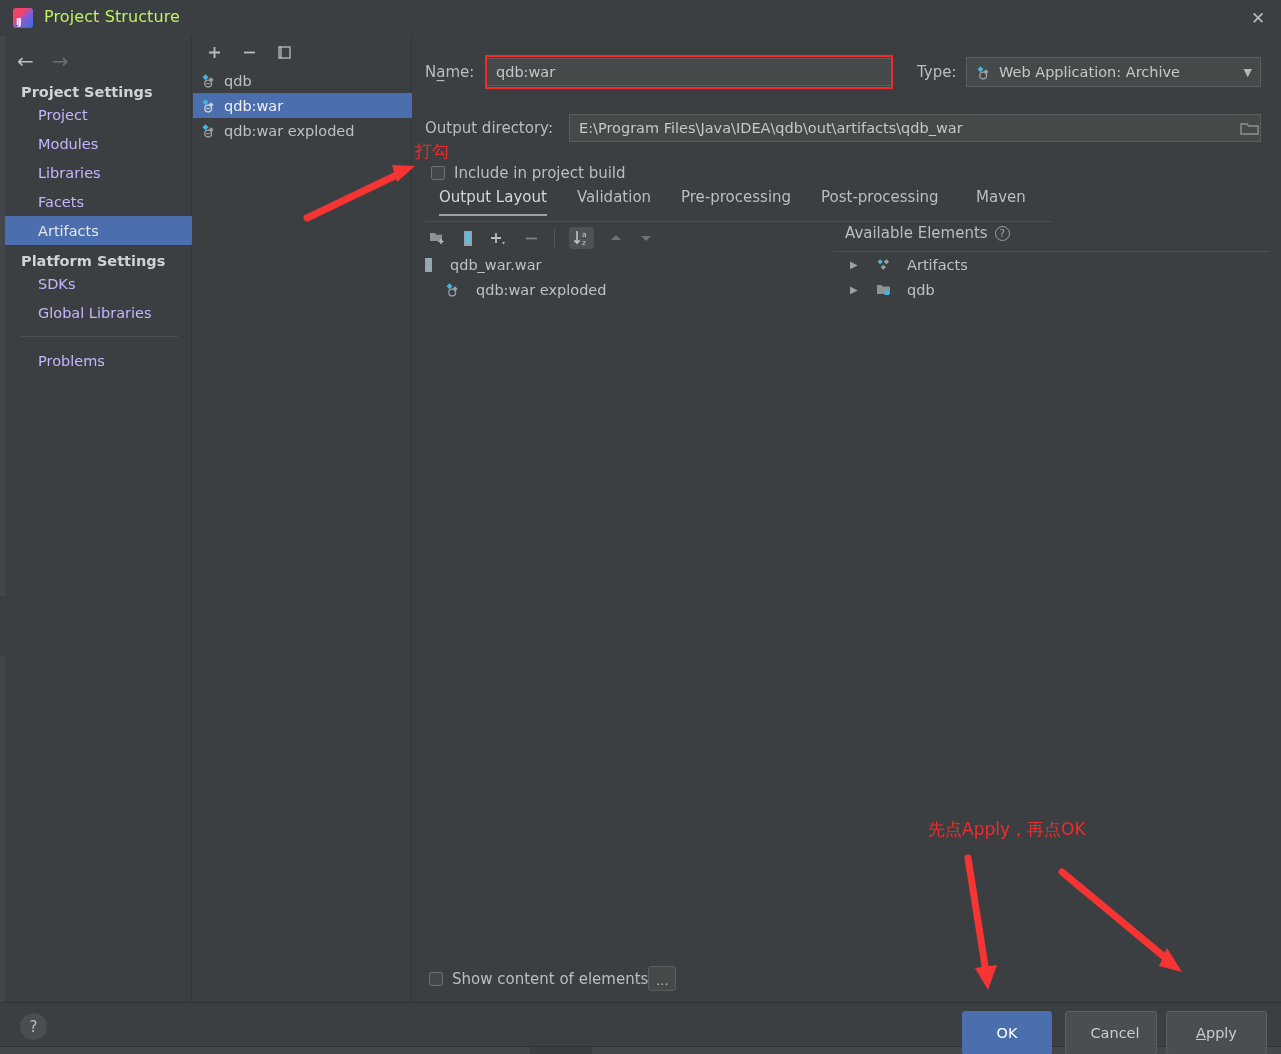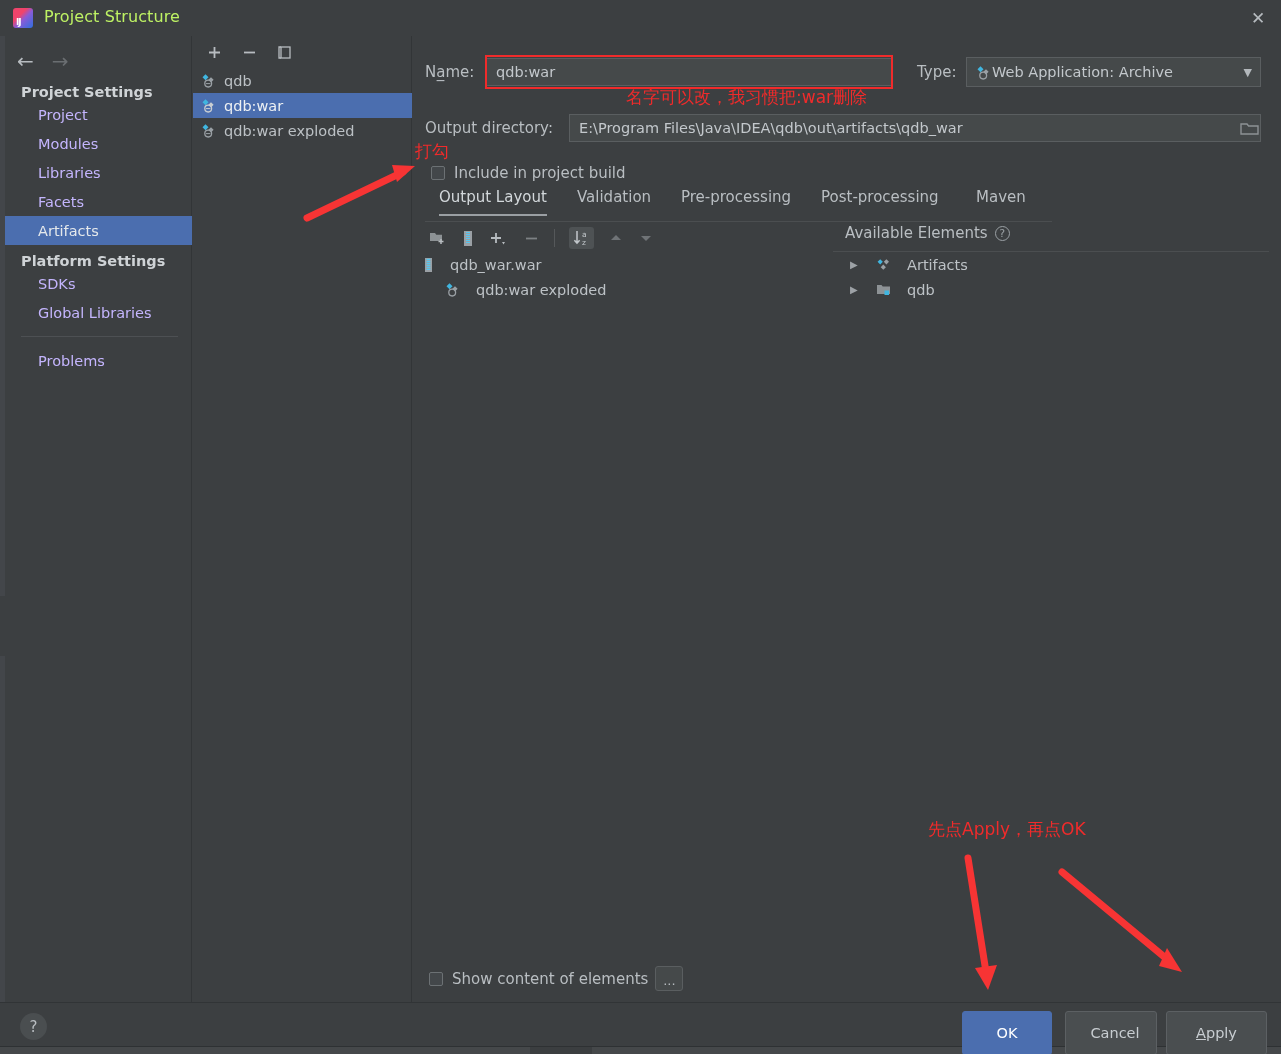--- a/index.html
+++ b/index.html
@@ -98,21 +98,21 @@
     background: #3c3f41;
   }
   .lbl { font-size: 15px; color: #b9bec2; }
   .field {
     background: #45494a; border: 1px solid #5a5e60; color: #c3c8cc;
     font-size: 14.5px; font-family: "DejaVu Sans", "Liberation Sans", sans-serif;
     padding: 0 9px; height: 28px; line-height: 26px; outline: none;
   }
   .combo {
     background: #45494a; border: 1px solid #5a5e60; height: 30px;
-    display: flex; align-items: center; padding: 0 8px;
+    display: flex; align-items: center; gap: 7px; padding: 0 8px;
     font-size: 14.5px; color: #c3c8cc;
   }
   .combo .caret { margin-left: auto; font-size: 11px; color: #b3b8bc; }
 
   .checkbox-sq {
     width: 14px; height: 14px; border: 1px solid #6c7174; background: #43474a;
     display: inline-block; border-radius: 2px;
   }
 
   
@@ -149,21 +149,21 @@
 
   .tree-row {
     display: flex; align-items: center; gap: 15px;
     font-size: 14.5px; color: #bdc2c6; height: 25px;
   }
   .tri { color: #9da2a6; font-size: 10px; width: 10px; }
 
   
   .bottom-opts {
     position: absolute; left: 4px; top: 920px; width: 860px; height: 45px;
-    display: flex; align-items: center; gap: 7px; padding-left: 12px;
+    display: flex; align-items: center; gap: 0; padding-left: 12px;
   }
   .dots-btn {
     background: #45494a; border: 1px solid #5a5e60; border-radius: 3px;
     width: 28px; height: 25px; display: flex; align-items: flex-end;
     justify-content: center; color: #b5babe; font-size: 13px; padding-bottom: 2px;
   }
   .main-hr { position: absolute; left: 0; top: 966px; width: 868px; height: 1px; background: #323537; }
 
   
   .footer {
@@ -457,21 +457,20 @@
     <div class="help-btn">?</div>
     <div class="btn primary" style="left:962px;width:90px;">OK</div>
     <div class="btn" style="left:1065px;width:92px;padding-left:8px;">Cancel</div>
     <div class="btn" style="left:1166px;width:101px;">
       <span><span class="u">A</span><span>pply</span></span>
     </div>
   </div>
 
   <div class="redbox" style="left:485px;top:55px;width:408px;height:34px;"></div>
 
-  <div class="anno" style="left:626px;top:86px;">名字可以改，我习惯把:war删除</div>
 
   <div class="anno" style="left:415px;top:140px;">打勾</div>
 
   <div class="anno" style="left:928px;top:818px;">先点Apply，再点OK</div>
 
   <svg class="svg-anno">
 
     <g>
       <line x1="307" y1="218" x2="403" y2="172" stroke="#f73434" stroke-width="7" stroke-linecap="round"></line>
       <path d="M415 166 L392 165 L397 182 Z" fill="#f73434"></path>

